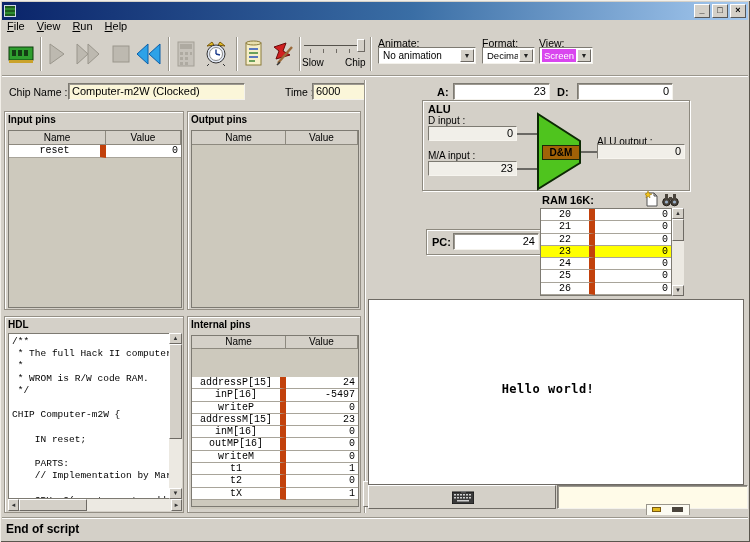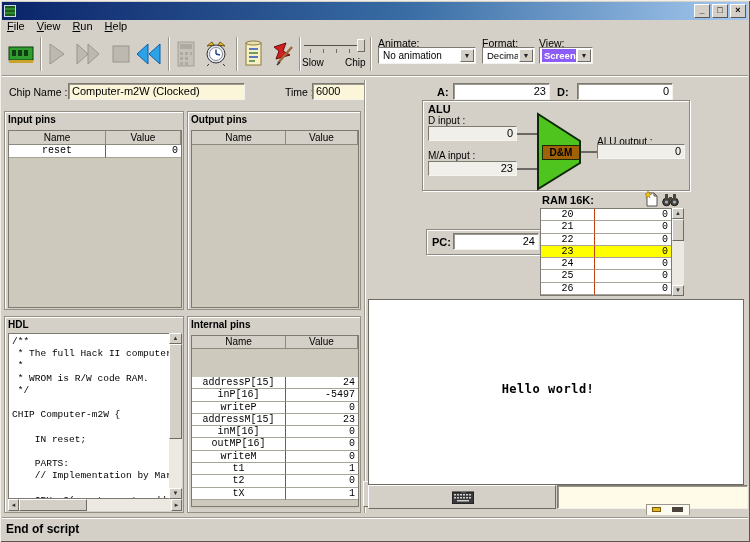--- a/index.html
+++ b/index.html
@@ -25,37 +25,37 @@
   .toolbar { position:absolute; left:2px; top:34px; right:2px; height:42px; background:#d4d0c8;
     border-bottom:1px solid #9a968c; box-shadow:0 1px 0 #fff; }
   .tb-sep { position:absolute; top:3px; width:2px; height:34px; border-left:1px solid #9a968c; border-right:1px solid #fff; }
   .tb-btn { position:absolute; top:4px; width:30px; height:32px; background:transparent; border:none; }
 
   .sunken { border:1px solid; border-color:#7d7a72 #f4f2ec #f4f2ec #7d7a72; box-shadow:inset 1px 1px 0 #9c9890; }
   .raised { border:1px solid; border-color:#fff #6e6a64 #6e6a64 #fff; }
 
   .dd { position:absolute; height:17px; background:#fff; border:1px solid; border-color:#7d7a72 #f4f2ec #f4f2ec #7d7a72; }
   .dd-text { position:absolute; left:2px; top:1px; right:16px; bottom:1px; font-size:10px; padding:1px 2px; white-space:nowrap; overflow:hidden; }
-  .dd-text.sel { background:#8b5cf6; color:#fff;font-weight:bold; }
+  .dd-text.sel { background:#d946ef; color:#fff; }
   .dd-arrow { position:absolute; right:1px; top:1px; width:14px; bottom:1px; background:#d4d0c8;
     border:1px solid; border-color:#fff #6e6a64 #6e6a64 #fff; font-size:7px; text-align:center; line-height:12px; color:#222; }
   .tb-label { position:absolute; font-size:10.5px; color:#000; }
 
   .field { position:absolute; font-size:11px; padding:1px 3px; white-space:nowrap; overflow:hidden; }
   .cream { background:#fbf6d9; }
   .white { background:#fff; }
   .num { text-align:right; }
 
   .panel { position:absolute; background:#d4d0c8; border:1px solid #948f85; box-shadow:inset 1px 1px 0 #fff; }
   .panel-title { font-size:10px; font-weight:bold; padding:2px 3px; }
   .panel-body { position:absolute; left:3px; right:3px; bottom:3px; background:#cdc9bd; }
 
   .tbl { position:absolute; border:1px solid #7d7a72; font-size:10px; background:#cdc9bd; }
   .trow { display:flex; }
-  .cell { border-right:1px solid #c2410c; border-bottom:1px solid #a8a49a; overflow:hidden; white-space:nowrap; }
+  .cell { border-right:6px solid #c2410c; border-bottom:1px solid #a8a49a; overflow:hidden; white-space:nowrap; }
   .cell:last-child { border-right:none; }
   .th .cell { background:#d4d0c8; text-align:center; font-family:"Liberation Sans",sans-serif; border-right:1px solid #8d897f; border-bottom:1px solid #8d897f; }
   .td .cell { background:#fff; font-family:"Liberation Mono",monospace; }
   .td .cname { text-align:center; }
   .td .cval { text-align:right; padding-right:3px; }
   .td.selrow .cell { background:#ffff00; }
   .sb-track { background:#ece9e2; }
   .sb-btn { background:#d4d0c8; border:1px solid; border-color:#fff #6e6a64 #6e6a64 #fff; font-size:6px; line-height:9px; text-align:center; color:#333; }
   .sb-thumb { background:#d4d0c8; border:1px solid; border-color:#fff #6e6a64 #6e6a64 #fff; }
 

